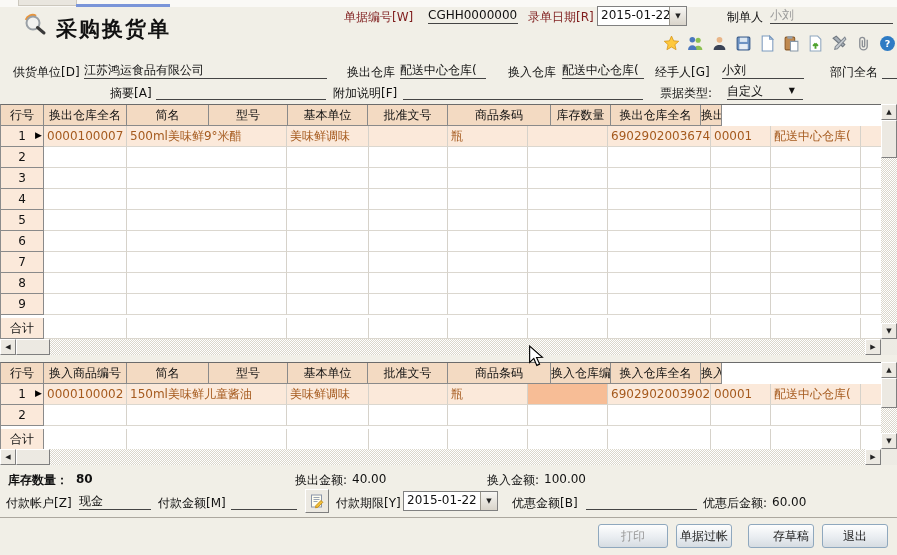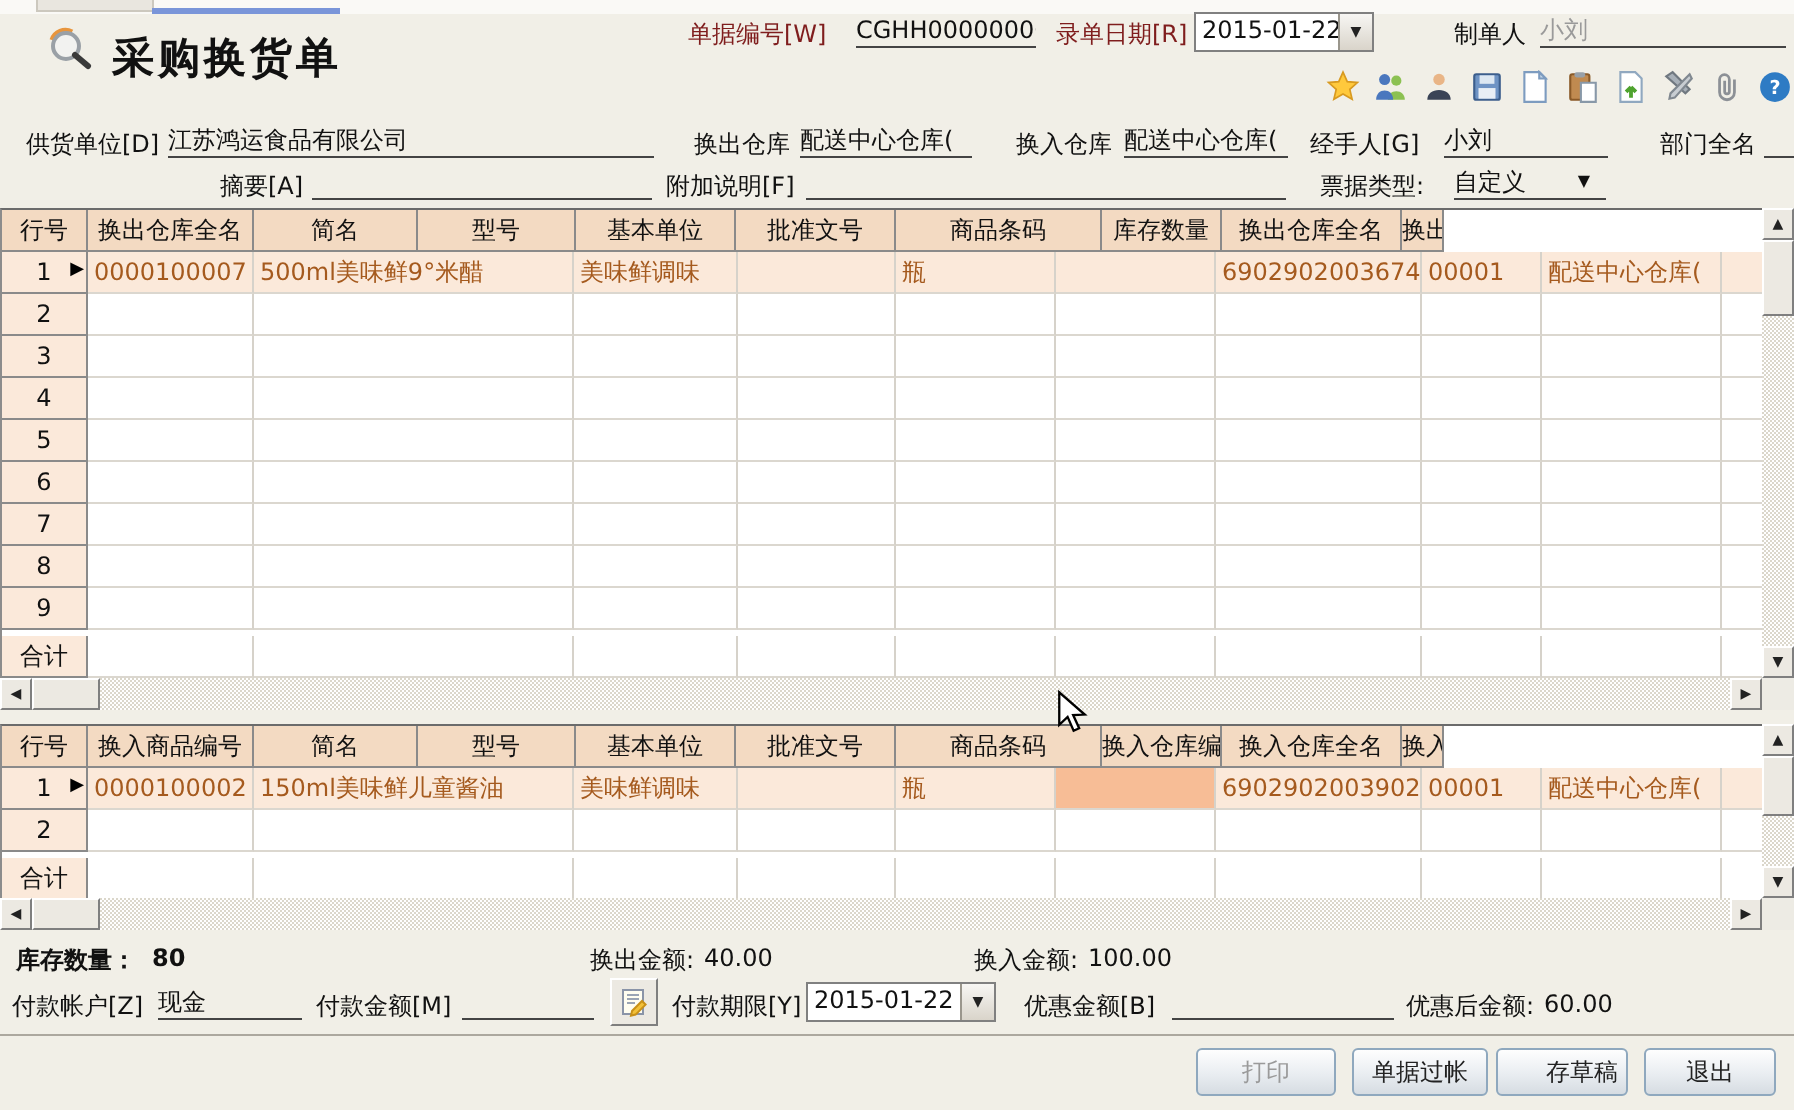--- a/index.html
+++ b/index.html
@@ -410,21 +410,21 @@
     <div class="cval">2015-01-22</div>
     <div class="cbtn">▼</div>
   </div>
   <div class="abs lbl" style="left:512px;top:495px;">优惠金额[B]</div>
   <div class="abs field" style="left:586px;top:494px;width:111px;"></div>
   <div class="abs lbl" style="left:703px;top:495px;">优惠后金额:</div>
   <div class="abs lbl" style="left:772px;top:495px;">60.00</div>
 
   <div class="hr" style="top:517px;"></div>
   <div class="btnx disabled" style="left:598px;width:70px;">打印</div>
-  <div class="btnx" style="left:676px;width:68px;">单据过帐</div>
+  <div class="btnx" style="left:676px;width:56px;">单据过帐</div>
   <div class="btnx" style="left:748px;width:66px;padding-left:20px;">存草稿</div>
   <div class="btnx" style="left:822px;width:66px;">退出</div>
 
   <div class="abs" style="left:528px;top:345px;pointer-events:none;z-index:50;">
     <svg width="16" height="22" viewBox="0 0 13 19">
       <path d="M1 1 L1 15 L4.6 11.6 L7.2 17.6 L9.6 16.5 L7 10.8 L12 10.6 Z" fill="#fff" stroke="#000" stroke-width="1"></path>
     </svg>
   </div>
 
 </div>

